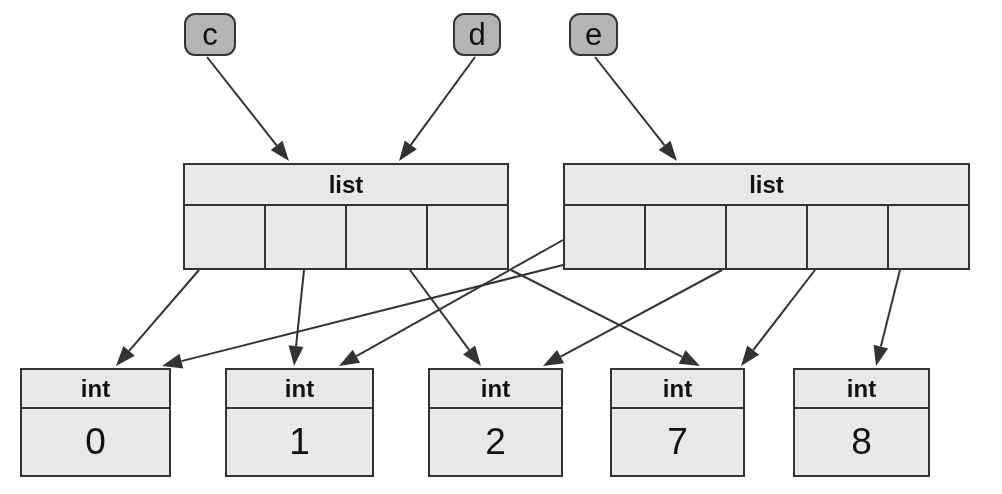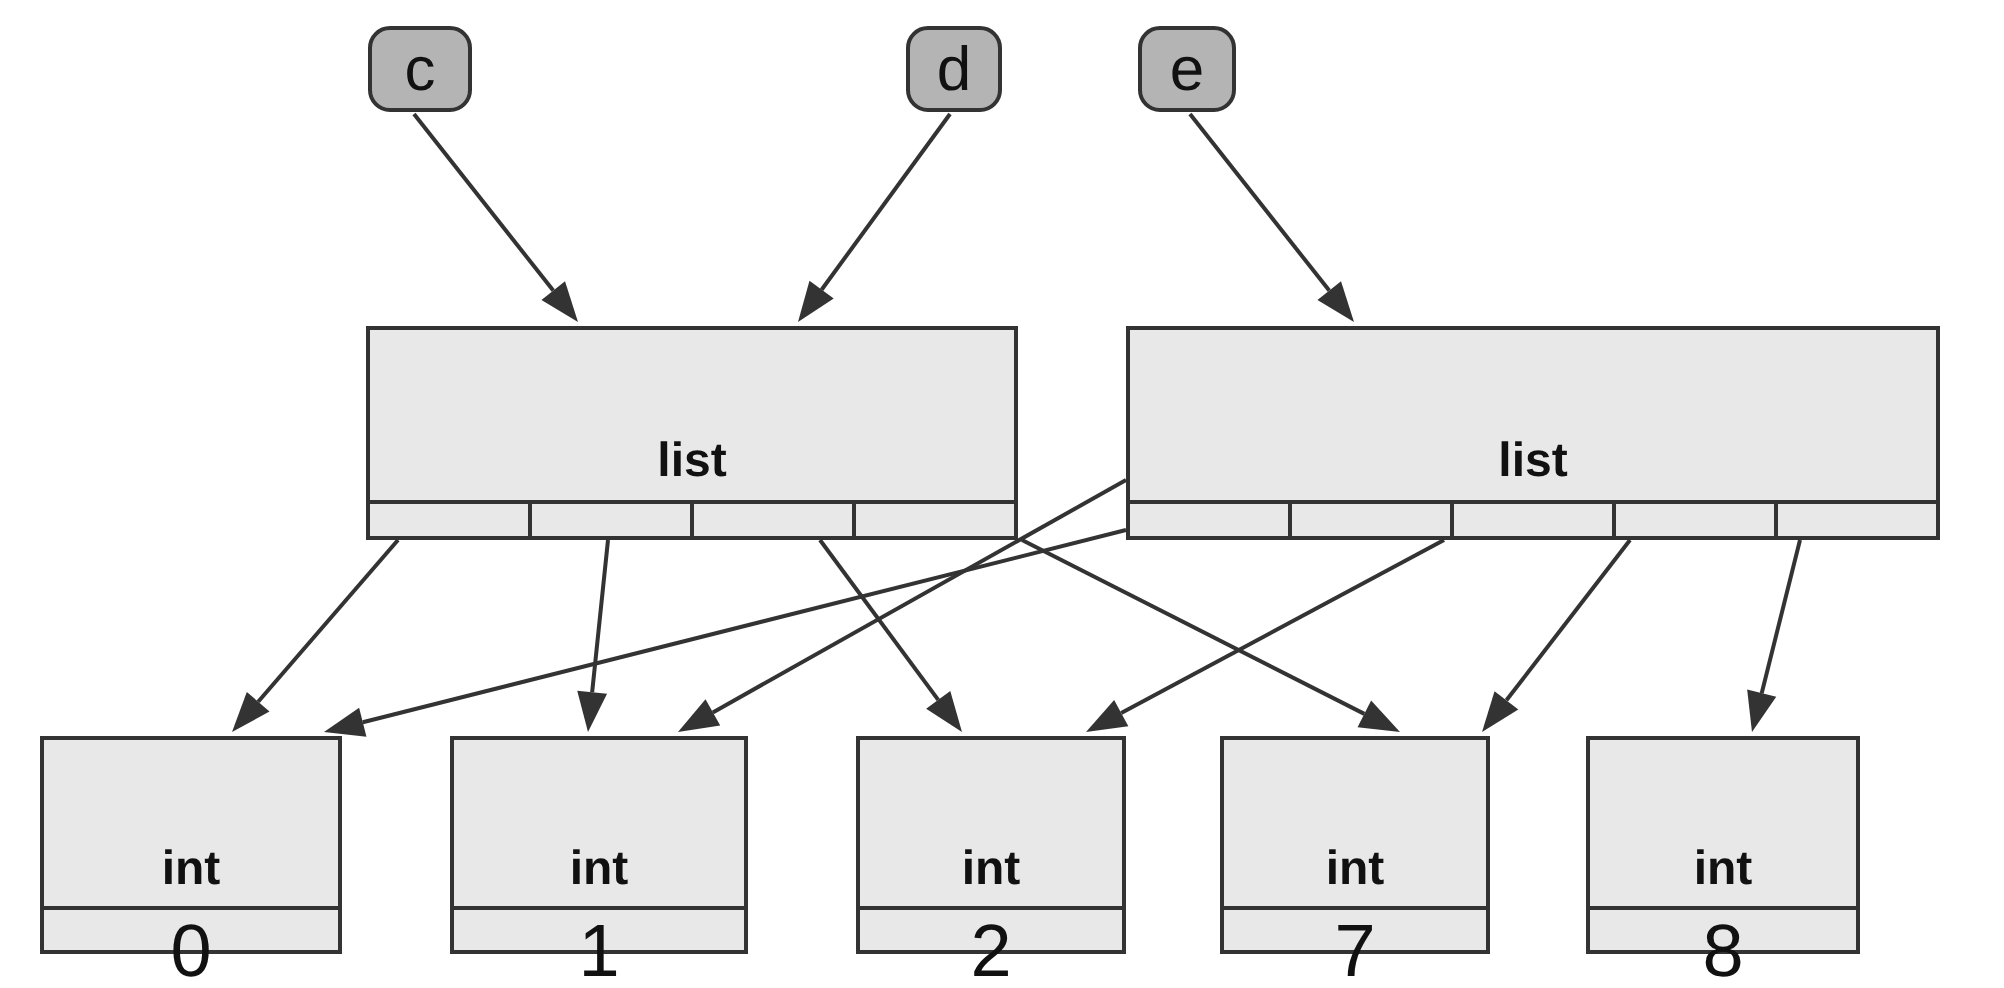--- a/index.html
+++ b/index.html
@@ -6,21 +6,21 @@
   #canvas{
     position:relative;width:1002px;height:494px;background:#ffffff;overflow:hidden;
     font-family:"Liberation Sans", sans-serif;color:#111111;
   }
   .node{position:absolute;box-sizing:border-box;background:#e8e8e8;border:2px solid #333333;
         display:flex;flex-direction:column;}
   .var-node{background:#b4b4b4;border-radius:11px;flex-direction:row;align-items:center;
             justify-content:center;font-size:31px;}
   .type-header{box-sizing:border-box;border-bottom:2px solid #333333;display:flex;
                align-items:center;justify-content:center;font-weight:bold;font-size:24px;
-               flex:0 0 auto;margin-top:46px;}
+               flex:0 0 auto;}
   .cells{display:flex;flex-direction:row;flex:1 1 auto;}
   .cell{flex:1 1 0;border-right:2px solid #333333;}
   .cell:last-child{border-right:none;}
   .value-area{flex:1 1 auto;display:flex;align-items:center;justify-content:center;
               font-size:37px;}
   #edges{position:absolute;left:0;top:0;z-index:5;pointer-events:none;}
 </style>
 </head>
 <body>
 

